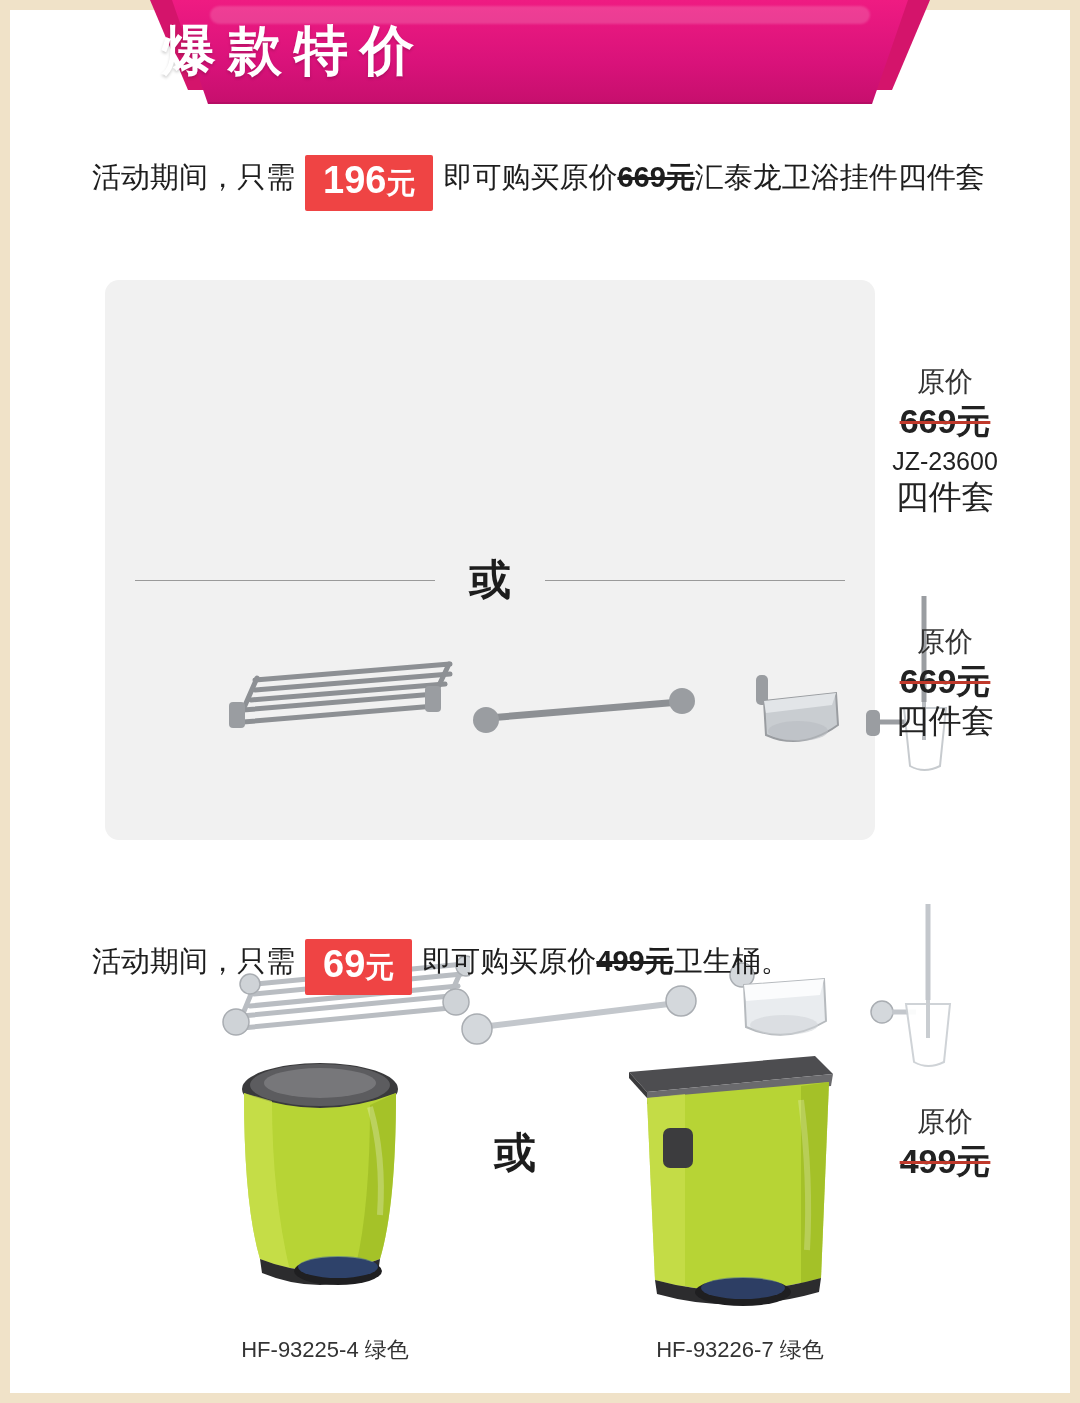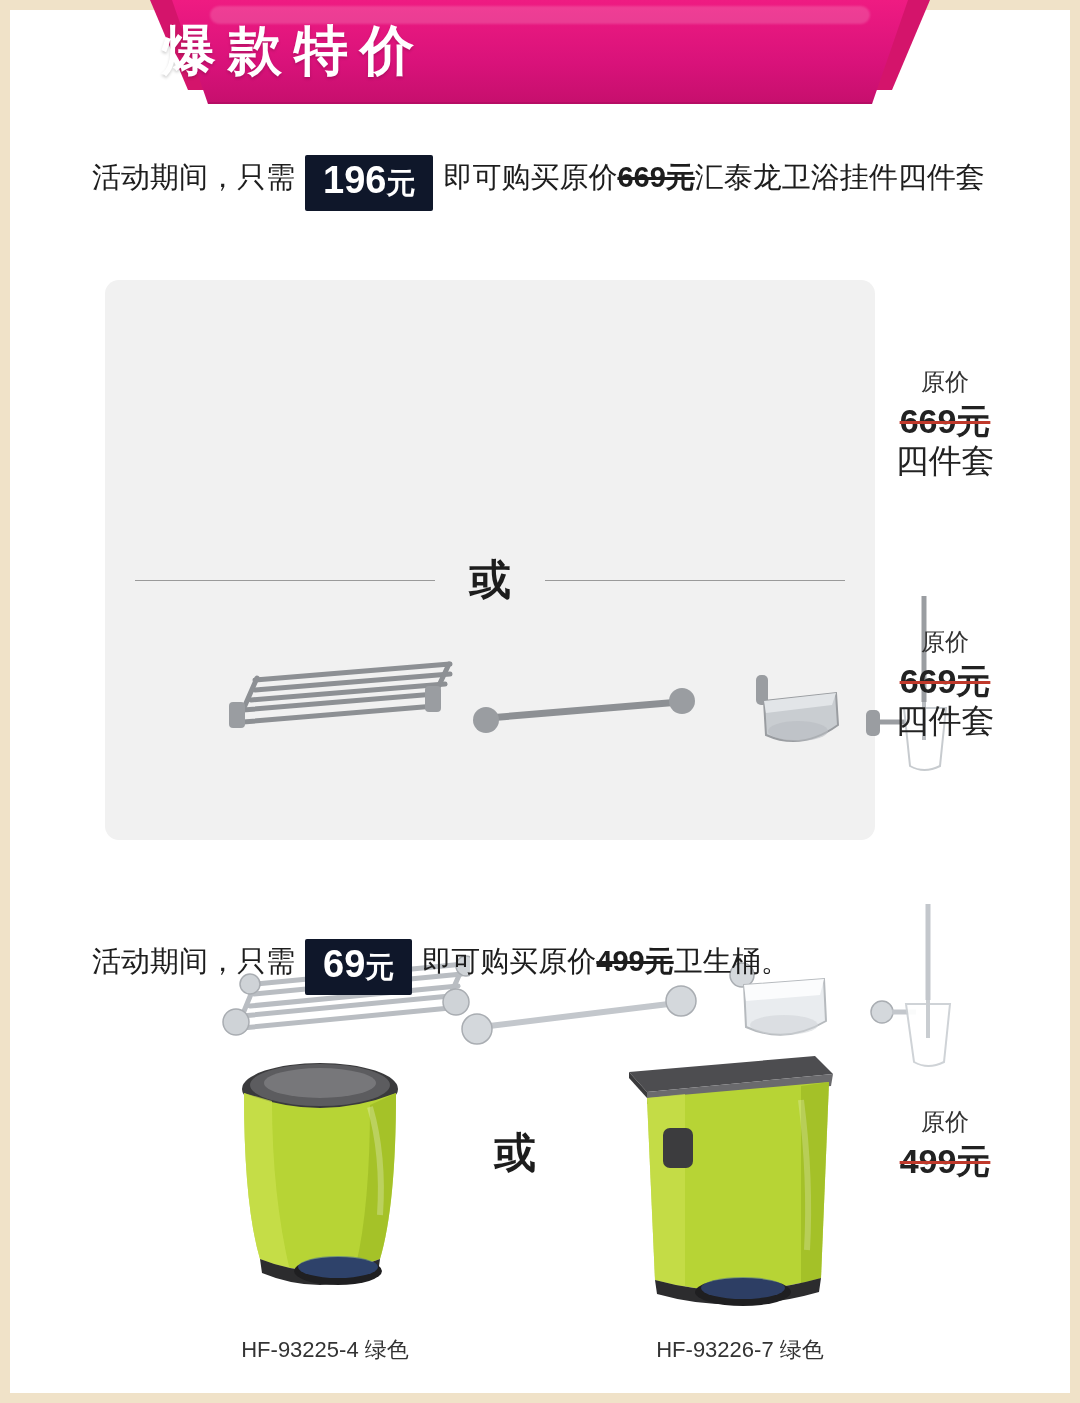--- a/index.html
+++ b/index.html
@@ -90,21 +90,21 @@
   }
   .promo-1 { top: 148px; }
   .promo-2 { top: 932px; }
 
   .promo-line {
     display: block;
     white-space: nowrap;
   }
   .price-chip {
     display: inline-block;
-    background: #0f172a;
+    background: #ef4444;
     color: #ffffff;
     font-size: 34px;
     font-weight: bold;
     padding: 3px 18px 6px 18px;
     margin: 0 10px;
     vertical-align: -6px;
     line-height: 44px;
     border-radius: 2px;
   }
   .chip-amount { font-size: 38px; }
@@ -152,21 +152,21 @@
     line-height: 60px;
   }
 
   
   .set-price {
     position: absolute;
     width: 180px;
     text-align: center;
     color: #222;
   }
-  .set-price .orig-label { font-size: 24px; color: #333; line-height: 34px; }
+  .set-price .orig-label { font-size: 28px; color: #333; line-height: 34px; }
   .set-price .orig-amount {
     font-size: 34px;
     font-weight: bold;
     line-height: 44px;
     text-decoration: line-through;
     text-decoration-color: #c0392b;
     text-decoration-thickness: 3px;
   }
   .set-price .model { font-size: 25px; line-height: 36px; }
   .set-price .kind { font-size: 33px; line-height: 36px; }
@@ -332,20 +332,21 @@
       <line x1="22" y1="112" x2="46" y2="112" stroke="#c3c7cc" stroke-width="5"></line>
       <path d="M36 104 L80 104 L74 162 Q58 170 44 162 Z" fill="#ffffff" stroke="#ccd0d4" stroke-width="2" opacity="0.93"></path>
       <line x1="58" y1="100" x2="58" y2="138" stroke="#c9cdd1" stroke-width="4"></line>
     </svg>
   </div>
 </div>
 
 <div class="set-price price-set-1">
   <div class="orig-label">原价</div>
   <div class="orig-amount">669元</div>
+  <div class="model">JZ-23600</div>
   <div class="kind">四件套</div>
 </div>
 
 <div class="set-price price-set-2">
   <div class="orig-label">原价</div>
   <div class="orig-amount">669元</div>
   <div class="kind">四件套</div>
 </div>
 
 <div class="promo-block promo-2">

